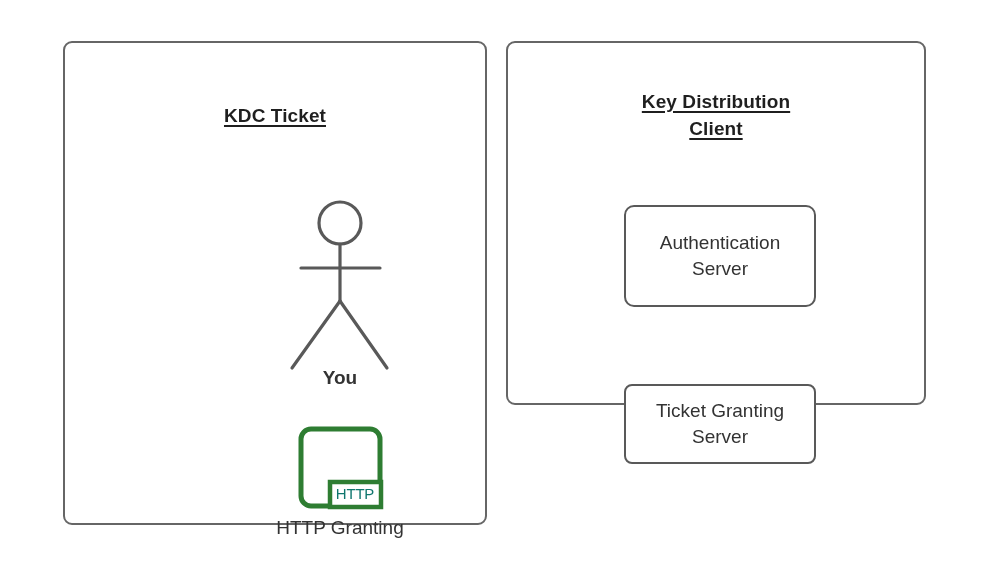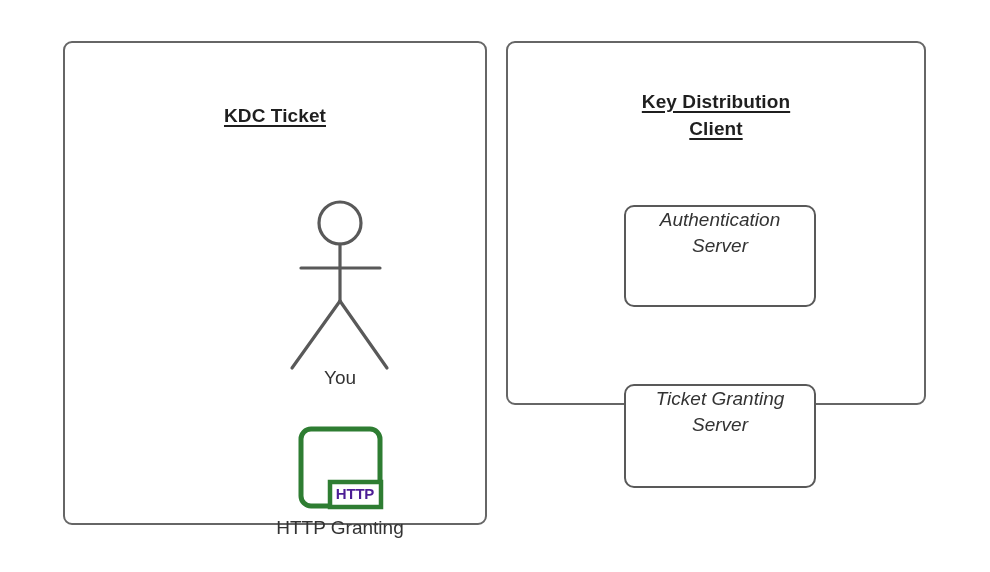--- a/index.html
+++ b/index.html
@@ -78,77 +78,78 @@
     position: absolute;
     text-align: center;
     font-size: 19px;
     line-height: 24px;
     color: #333333;
   }
   #actor-you-label {
     left: 205px;
     top: 323px;
     width: 140px;
+    font-weight: bold;
   }
 
   
   #http-service-icon {
     position: absolute;
     left: 232px;
     top: 382px;
     width: 88px;
     height: 86px;
   }
   #http-service-icon svg { display: block; }
   #http-badge-text {
     position: absolute;
     left: 266px;
     top: 440px;
     width: 48px;
     height: 21px;
     line-height: 21px;
     text-align: center;
     font-size: 15px;
-    font-weight: bold;
-    color: #4c1d95;
+    font-weight: normal;
+    color: #0f766e;
     letter-spacing: -0.2px;
   }
   #http-service-label {
     left: 175px;
     top: 473px;
     width: 200px;
   }
 
   
   .server-box {
     position: absolute;
     background: #ffffff;
     border: 2px solid #595959;
     border-radius: 10px;
     box-sizing: border-box;
     display: flex;
-    align-items: flex-start;
+    align-items: center;
     justify-content: center;
     text-align: center;
     font-size: 19px;
     line-height: 26px;
     color: #333333;
-    font-style: italic;
   }
   #server-authentication {
     left: 624px;
     top: 205px;
     width: 192px;
     height: 102px;
   }
   #server-ticket-granting {
     left: 624px;
     top: 384px;
     width: 192px;
-    height: 104px;
+    height: 80px;
+    border-radius: 8px;
   }
   .server-box-label {
     display: block;
     padding: 0 8px;
   }
 </style>
 </head>
 <body>
 
 <div class="canvas">

